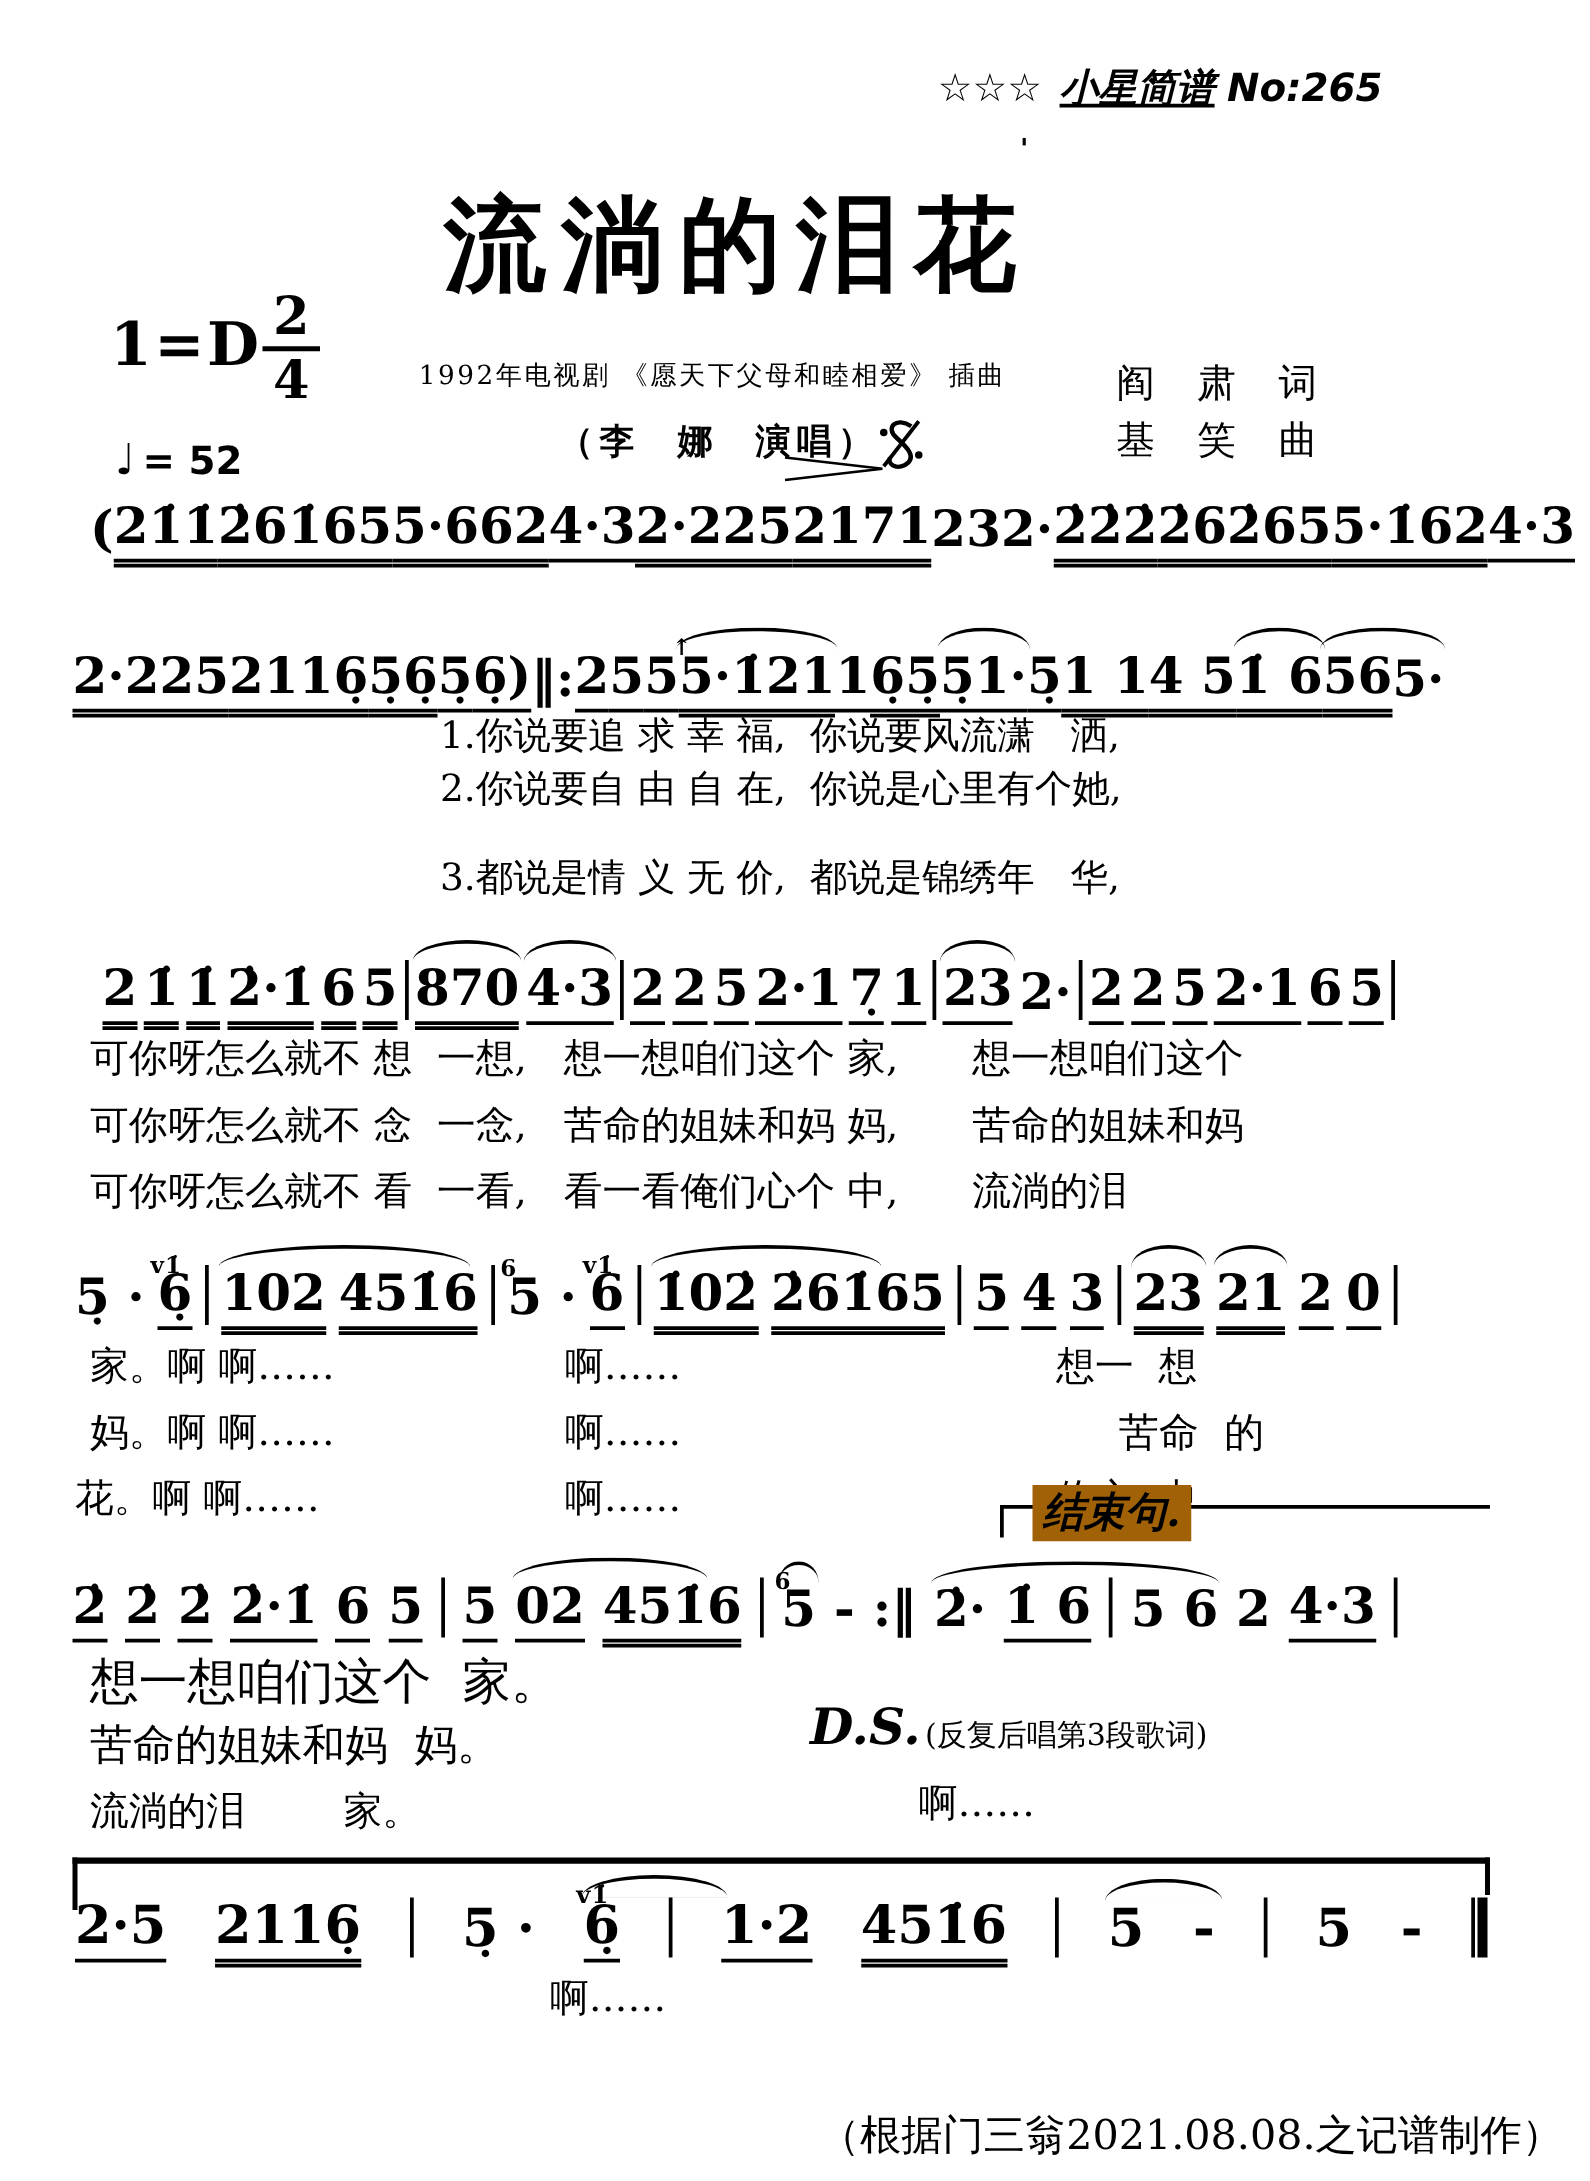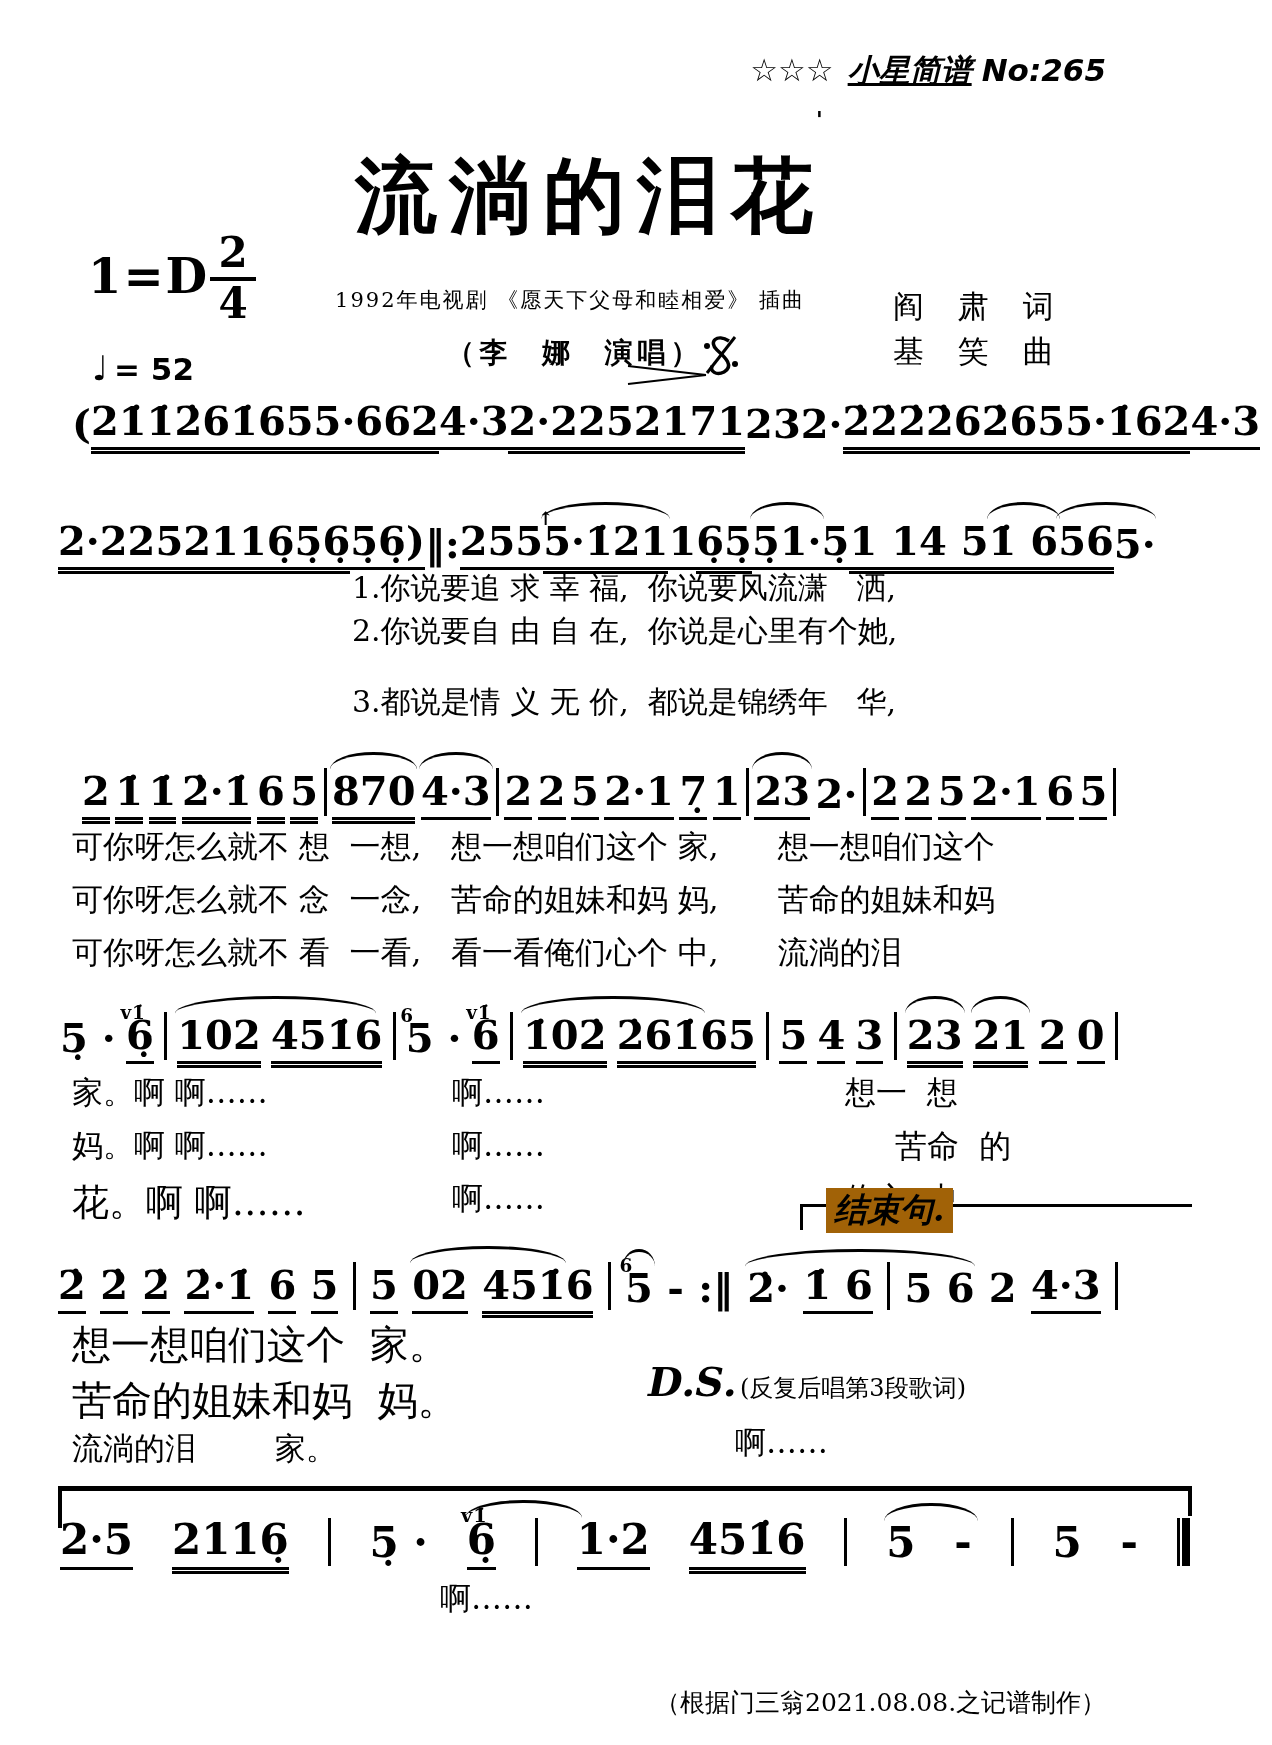--- a/index.html
+++ b/index.html
@@ -242,38 +242,38 @@
     </div>
   <div id="lyrics">
       <div class="tx" style="top: 568px; left: 352px; font-size: 30px;">1.你说要追 求 幸 福,  你说要风流潇   洒,</div>
       <div class="tx" style="top: 611px; left: 352px; font-size: 30px;">2.你说要自 由 自 在,  你说是心里有个她,</div>
       <div class="tx" style="top: 682px; left: 352px; font-size: 30px;">3.都说是情 义 无 价,  都说是锦绣年   华,</div>
       <div class="tx" style="top: 826px; left: 72px; font-size: 31px;">可你呀怎么就不 想  一想,   想一想咱们这个 家,      想一想咱们这个</div>
       <div class="tx" style="top: 879px; left: 72px; font-size: 31px;">可你呀怎么就不 念  一念,   苦命的姐妹和妈 妈,      苦命的姐妹和妈</div>
       <div class="tx" style="top: 932px; left: 72px; font-size: 31px;">可你呀怎么就不 看  一看,   看一看俺们心个 中,      流淌的泪</div>
       <div class="tx" style="top: 1072px; left: 72px; font-size: 31px;">家。啊 啊……</div>
       <div class="tx" style="top: 1125px; left: 72px; font-size: 31px;">妈。啊 啊……</div>
-      <div class="tx" style="top: 1178px; left: 72px; font-size: 37px;">花。啊 啊……</div>
+      <div class="tx" style="top: 1178px; left: 60px; font-size: 31px;">花。啊 啊……</div>
       <div class="tx" style="top: 1072px; left: 452px; font-size: 31px;">啊……</div>
       <div class="tx" style="top: 1125px; left: 452px; font-size: 31px;">啊……</div>
       <div class="tx" style="top: 1178px; left: 452px; font-size: 31px;">啊……</div>
       <div class="tx" style="top: 1072px; left: 845px; font-size: 31px;">想一  想</div>
       <div class="tx" style="top: 1125px; left: 895px; font-size: 32px;">苦命  的</div>
       <div class="tx" style="top: 1178px; left: 845px; font-size: 31px;">俺心  中</div>
       <div class="tx" style="top: 1318px; left: 72px; font-size: 39px;">想一想咱们这个  家。</div>
-      <div class="tx" style="top: 1373px; left: 72px; font-size: 40px;">苦命的姐妹和妈  妈。</div>
+      <div class="tx" style="top: 1373px; left: 72px; font-size: 34px;">苦命的姐妹和妈  妈。</div>
       <div class="tx" style="top: 1428px; left: 72px; font-size: 31px;">流淌的泪        家。</div>
     </div>
   <div id="texts">
       <div class="tx b" style="top: 106px; left: 816px; font-size: 22px;">'</div>
       <div class="tx b i" style="top: 1358px; left: 648px; font-size: 40px;">D.S.</div>
       <div class="tx" style="top: 1372px; left: 740px; font-size: 24px;">(反复后唱第3段歌词)</div>
       <div class="tx" style="top: 1422px; left: 735px; font-size: 31px;">啊……</div>
       <div class="tx" style="top: 1578px; left: 440px; font-size: 31px;">啊……</div>
-      <div class="tx" style="top: 1686px; left: 655px; font-size: 25px;">（根据门三翁2021.08.08.之记谱制作）</div>
+      <div class="tx" style="top: 1686px; left: 655px; font-size: 33px;">（根据门三翁2021.08.08.之记谱制作）</div>
     </div>
 
   <div class="endbracket">
     <span class="endlabel">结束句.</span>
   </div>
 
   <div class="codarule"></div>
 
 </div>
 

